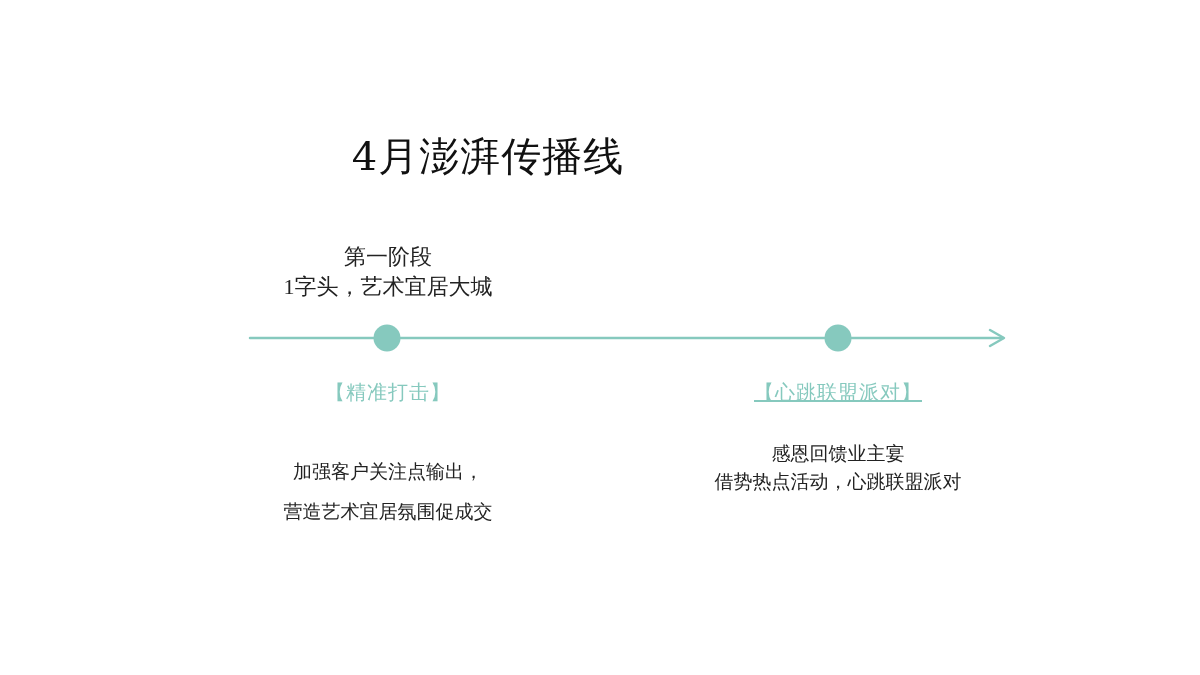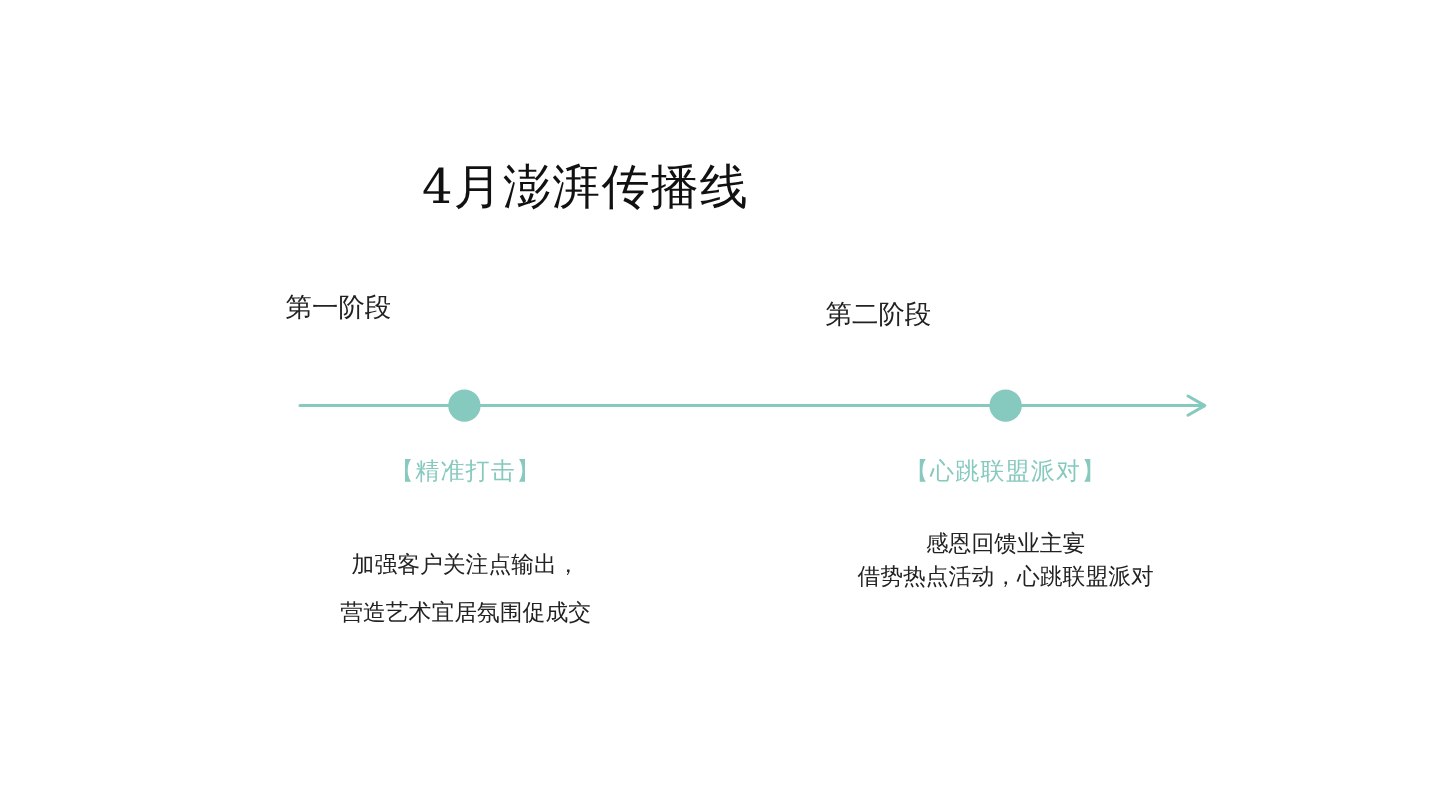--- a/index.html
+++ b/index.html
@@ -21,65 +21,67 @@
       width: 976px;
       top: 128px;
       text-align: center;
       font-size: 40px;
       line-height: 56px;
       color: #111;
       letter-spacing: 1px;
     }
     .stage {
       position: absolute;
+      text-align: center;
       font-size: 22px;
       line-height: 30px;
       color: #222;
+      font-family: Liberation Serif, serif;
     }
     .stage-1 { left: 238px; width: 300px; top: 242px; }
     .stage-2 { left: 688px; width: 300px; top: 248px; }
     .timeline {
       position: absolute;
       left: 0;
       top: 0;
       width: 1200px;
       height: 675px;
       pointer-events: none;
     }
     .tag {
       position: absolute;
       text-align: center;
       font-size: 20px;
       line-height: 40px;
       color: #86c9be;
       letter-spacing: 1px;
     }
     .tag-1 { left: 238px; width: 300px; top: 372px; }
-    .tag-2 { left: 688px; width: 300px; top: 372px; }
+    .tag-2 { left: 688px; width: 300px; top: 372px; text-decoration: underline; }
     .desc {
       position: absolute;
       text-align: center;
       font-size: 19px;
       color: #222;
     }
     .desc-1 { left: 238px; width: 300px; top: 451px; line-height: 40px; }
     .desc-2 { left: 688px; width: 300px; top: 439px; line-height: 28px; }
     .desc p { margin: 0; }
   </style>
 </head>
 <body>
 
 <div class="title">4月澎湃传播线</div>
 
 <div class="stage stage-1">
   <div>第一阶段</div>
+  <div>1字头，艺术宜居大城</div>
 </div>
 
 <div class="stage stage-2">
-  <div>第二阶段</div>
 </div>
 
 <svg class="timeline" width="1200" height="675" viewBox="0 0 1200 675">
   <line x1="250" y1="338" x2="1003" y2="338" stroke="#86c9be" stroke-width="2.5" stroke-linecap="round"></line>
   <polyline points="990,330 1004,338 990,346" fill="none" stroke="#86c9be" stroke-width="2.5" stroke-linecap="round" stroke-linejoin="round"></polyline>
   <circle cx="387" cy="338" r="13.5" fill="#86c9be"></circle>
   <circle cx="838" cy="338" r="13.5" fill="#86c9be"></circle>
 </svg>
 
 <div class="tag tag-1">【精准打击】</div>

